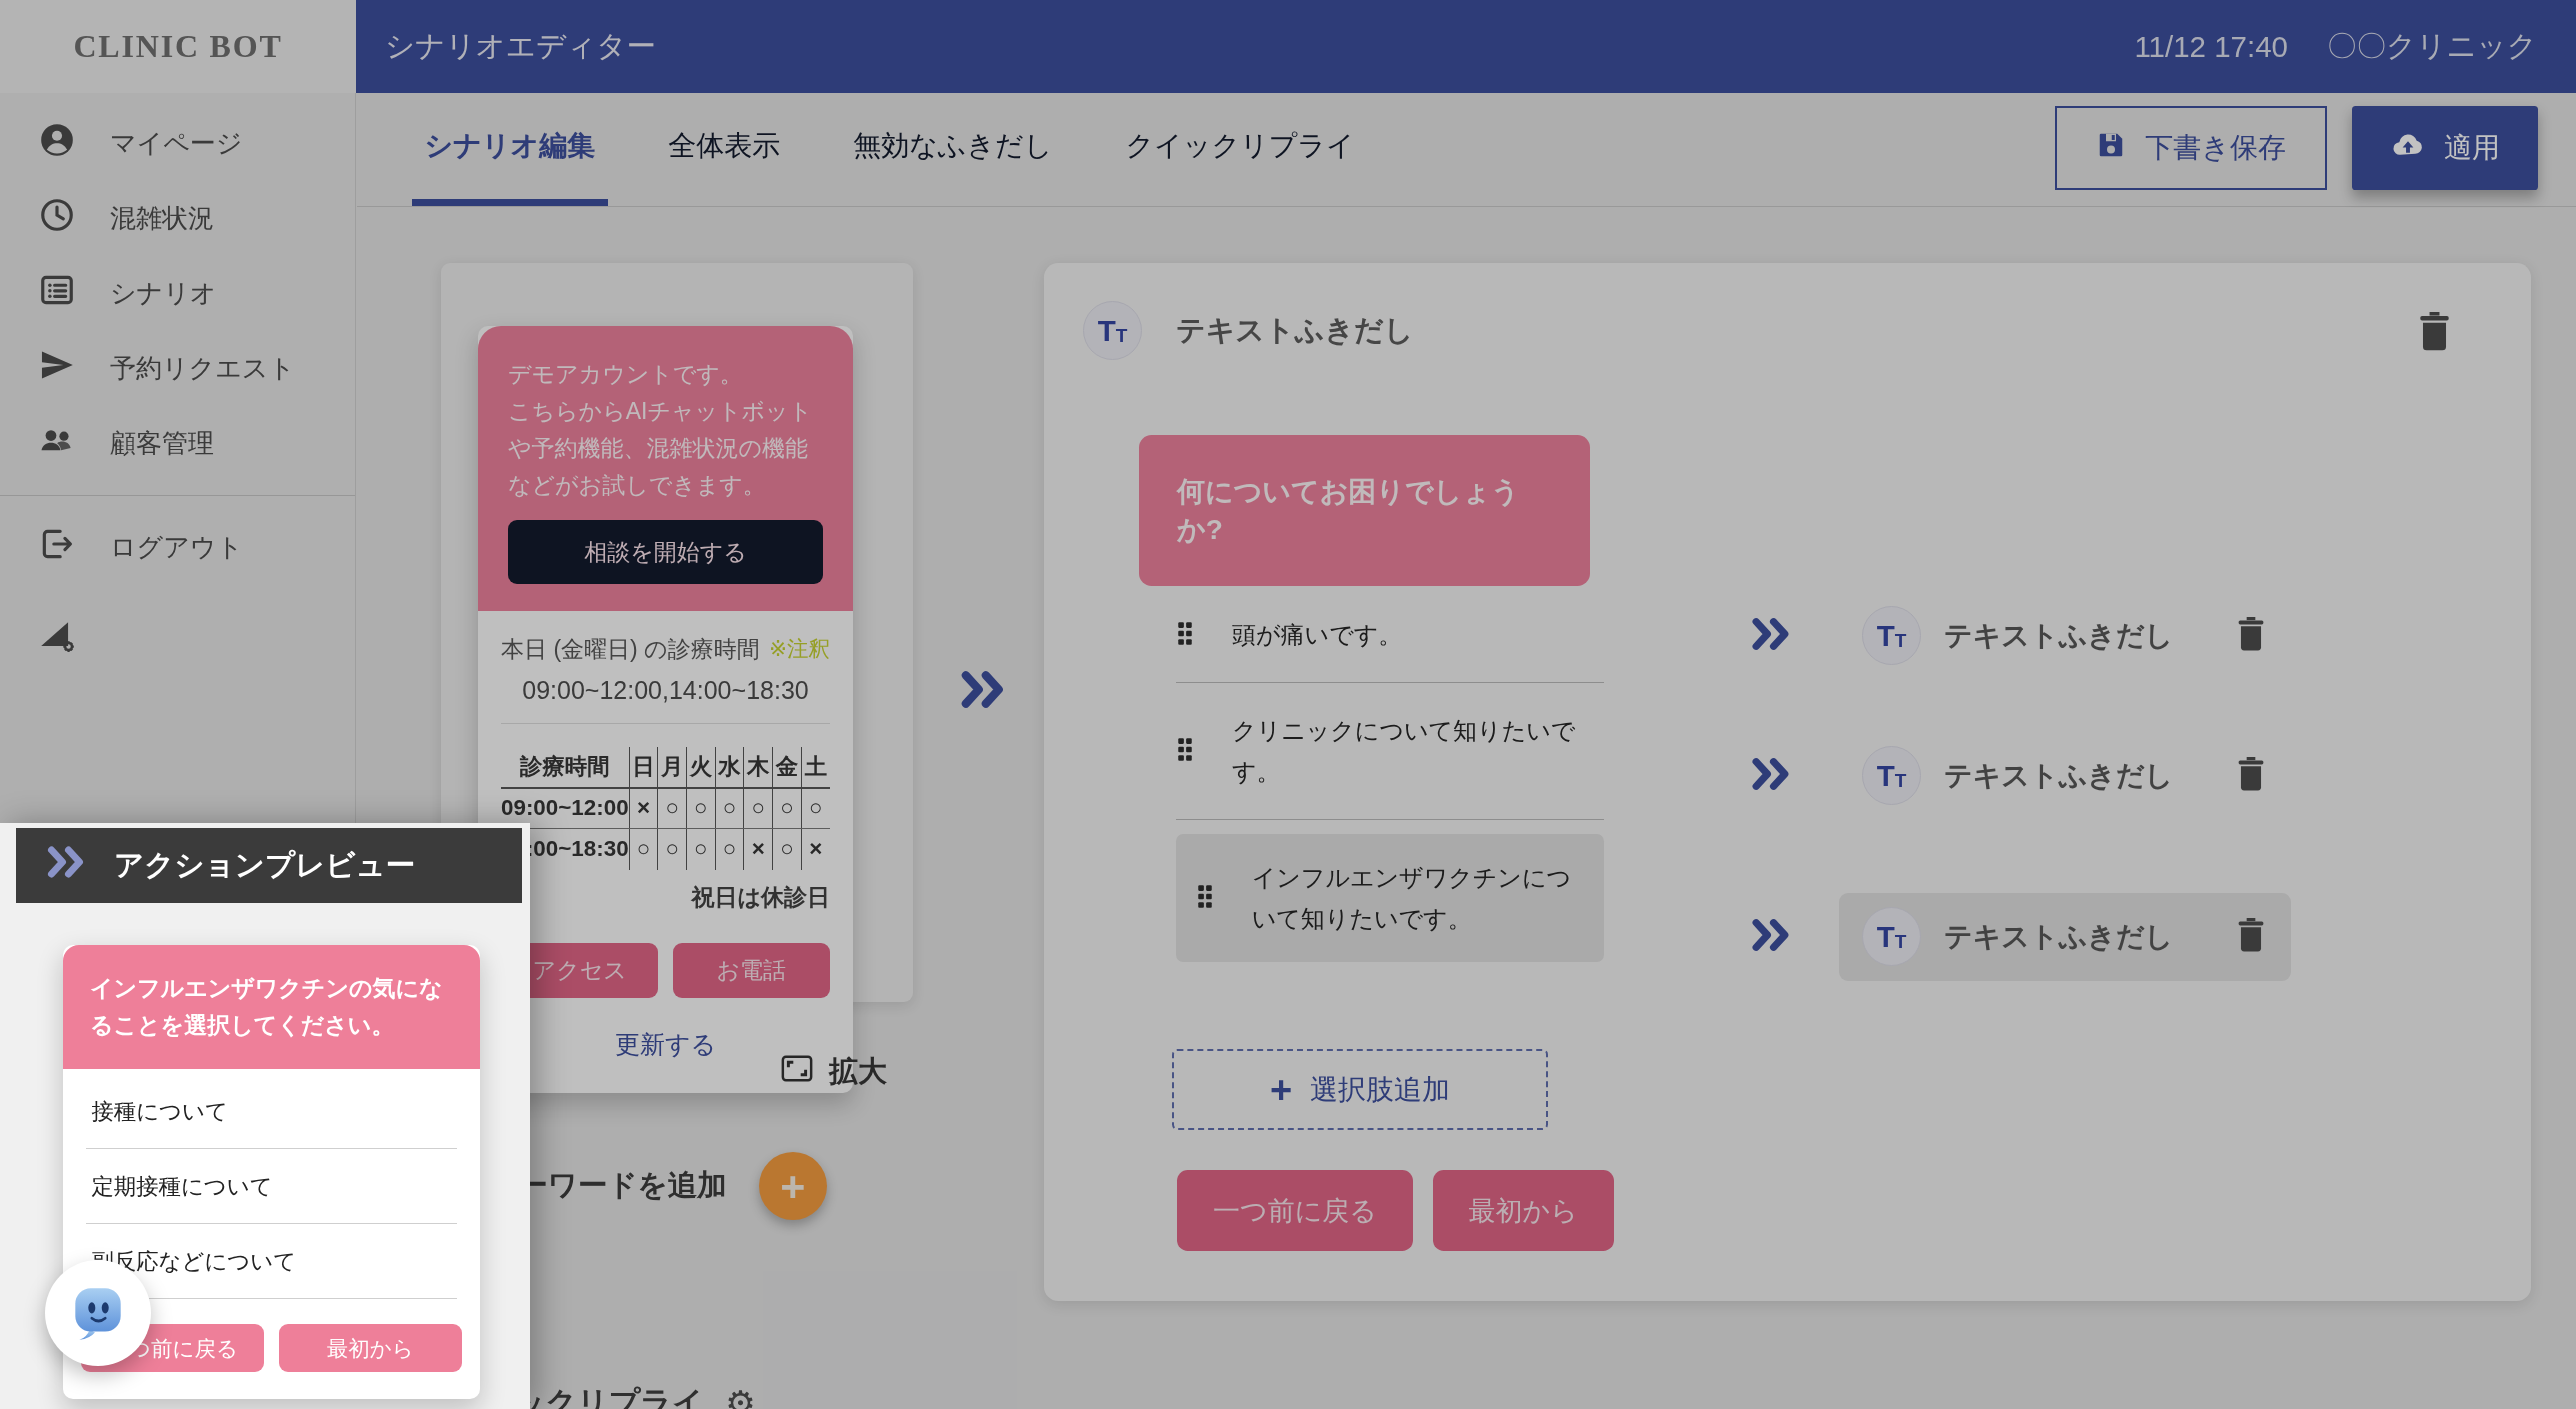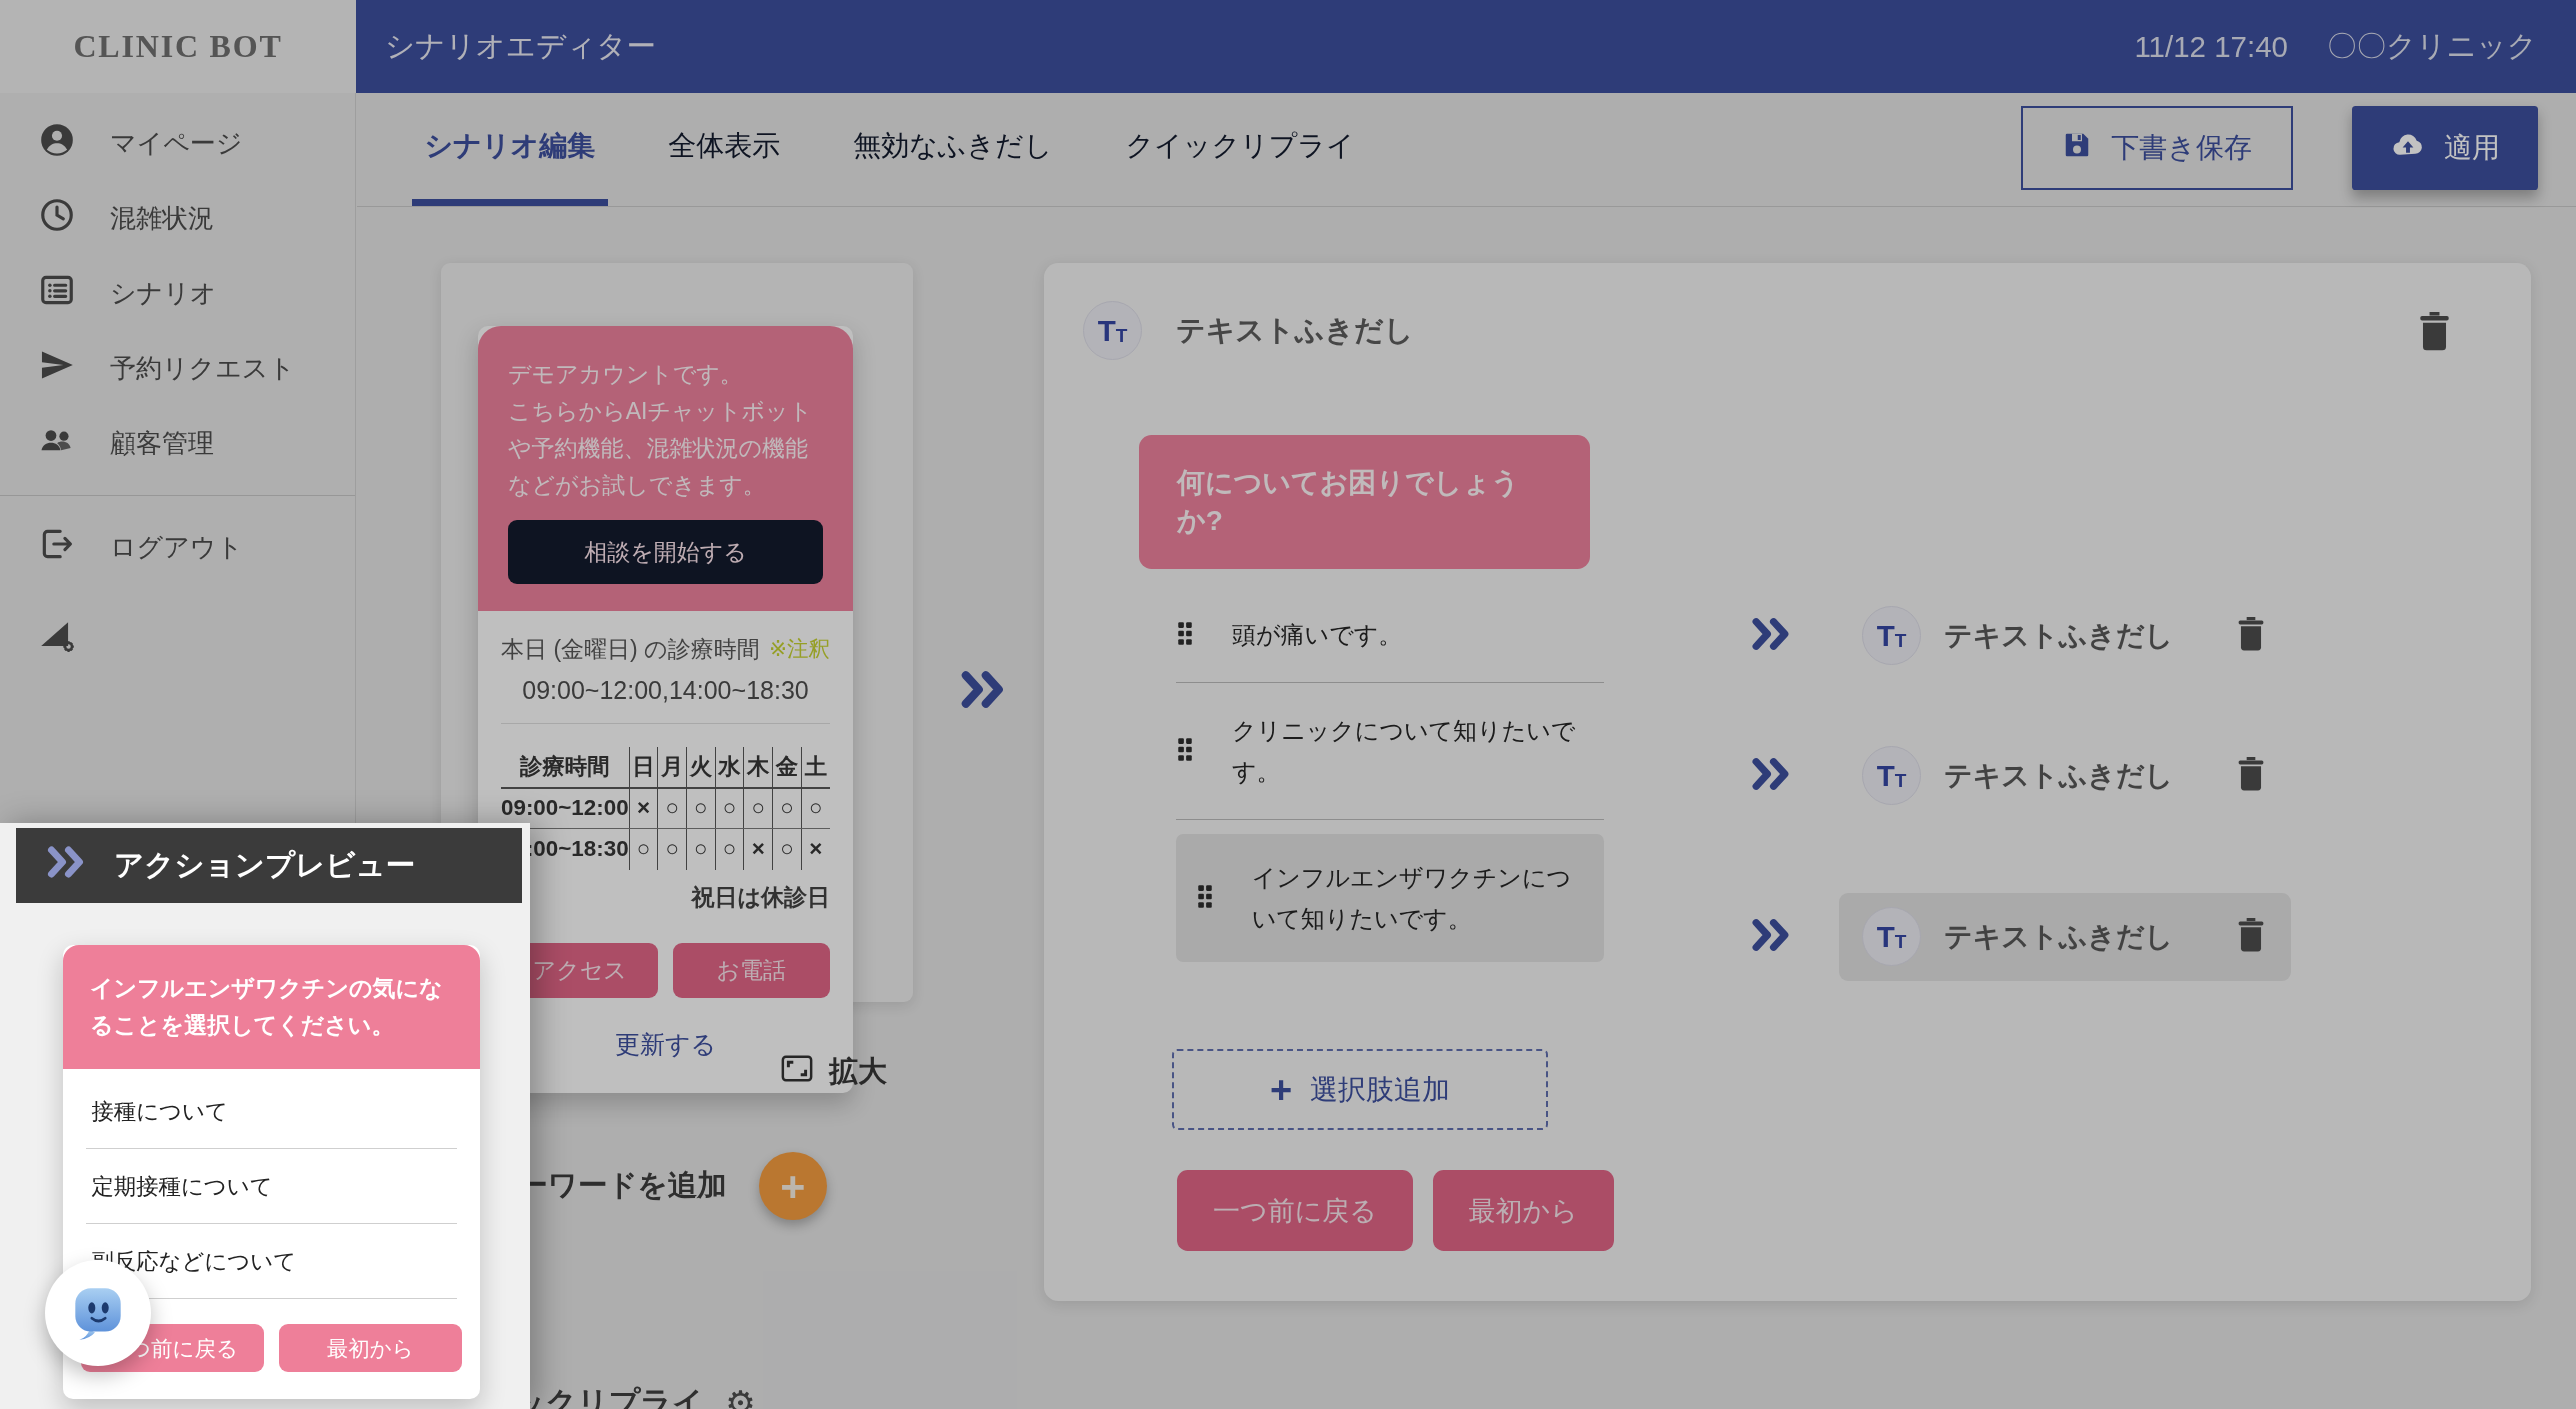--- a/index.html
+++ b/index.html
@@ -25,21 +25,21 @@
   .side-divider { border-top:0.9px solid #C6C6C6; margin:14.3px 0 14.3px 0; }
   .side-item.tall { height:107px; }
   .side-item .wrap-label { width:268px; line-height:34px; }
 
   
   .tabbar { position:absolute; left:357px; top:93px; right:0; height:114px; background:#E4E4E4;
             border-bottom:0.9px solid #C8C8C8; display:flex; align-items:stretch; padding-left:55px; }
   .tab { display:flex; align-items:center; padding:0 12.5px; margin-right:48px; font-size:28px;
          color:#0f172a; border-bottom:7.2px solid transparent; cursor:pointer; }
   .tab.active { color:#3A4C9C; font-weight:bold; border-bottom-color:#3A4C9C; }
-  .toolbar { position:absolute; right:38px; top:13.4px; display:flex; align-items:center;gap:34px; }
+  .toolbar { position:absolute; right:38px; top:13.4px; display:flex; align-items:center; }
   .btn-draft { height:84px; padding:0 39px; border:2.7px solid #3A4C9C; background:transparent;
                color:#3A4C9C; font-size:28px; display:flex; align-items:center; gap:19.7px; cursor:pointer; }
   .btn-apply { height:84px; padding:0 38px; background:#3A4C9C; color:#FFFFFF; font-size:28px;
                display:flex; align-items:center; gap:18px; border-radius:3.6px; margin-left:25px;
                box-shadow:0 7.2px 12.5px rgba(0,0,0,.28); cursor:pointer; }
 
   .content { position:absolute; left:357px; top:208px; right:0; bottom:0; background:#E4E4E4; }
 
   
   .phone-panel { position:absolute; left:84px; top:55px; width:472px; height:739px;
@@ -84,21 +84,21 @@
   .editor-panel { position:absolute; left:687px; top:55px; width:1487px; height:1038px;
                   background:#F2F2F2; border-radius:14.3px; box-shadow:0 3.6px 14.3px rgba(0,0,0,.10); }
   .editor-head { position:absolute; left:39px; top:38px; display:flex; align-items:center; gap:34px; }
   .tt-circle { width:59px; height:59px; border-radius:50%; background:#EBEBF2; border:1.8px solid #DBDBE6;
                display:flex; align-items:center; justify-content:center; color:#3243A2; font-weight:bold; }
   .tt-circle .big { font-size:29.5px; }
   .tt-circle .small { font-size:19px; transform:translateY(4.5px); }
   .editor-title { font-size:29px; font-weight:bold; color:#5A5A5A; }
   .head-trash { position:absolute; right:77px; top:47px; cursor:pointer; }
 
-  .q-bubble { position:absolute; left:95px; top:172px; width:451px; height:134px; background:#EC7F9B;
+  .q-bubble { position:absolute; left:95px; top:172px; width:451px; height:151px; background:#EC7F9B;
               border-radius:12.5px; display:flex; align-items:center; padding:0 38px;
               color:#FCF4F6; font-size:28px; font-weight:bold; }
   .options { position:absolute; left:132px; top:324px; width:428px; }
   .opt-row { display:flex; align-items:center; gap:38px; padding:27px 0; border-bottom:0.9px solid #B9B9B9; }
   .opt-text { width:351px; font-size:24px; color:#222; line-height:41px; }
   .opt-row.highlight { background:#DFDFDF; border-radius:7.2px; border-bottom:none; padding:23px 19.7px; margin-top:14.3px; }
 
   .linked { position:absolute; left:707px; display:flex; align-items:center; }
   .linked-card { display:flex; align-items:center; gap:23px; padding:14.3px 23px; border-radius:9px; margin-left:47px; }
   .linked.l3 .linked-card { background:#DFDFDF; }

